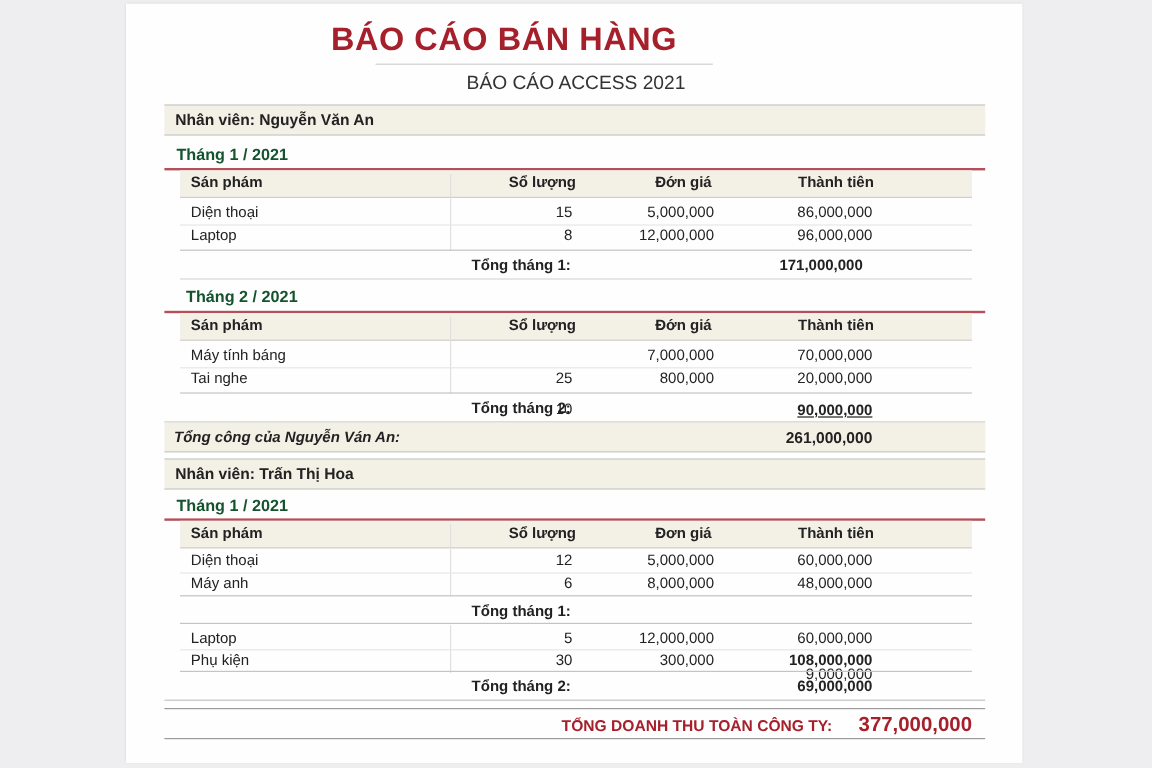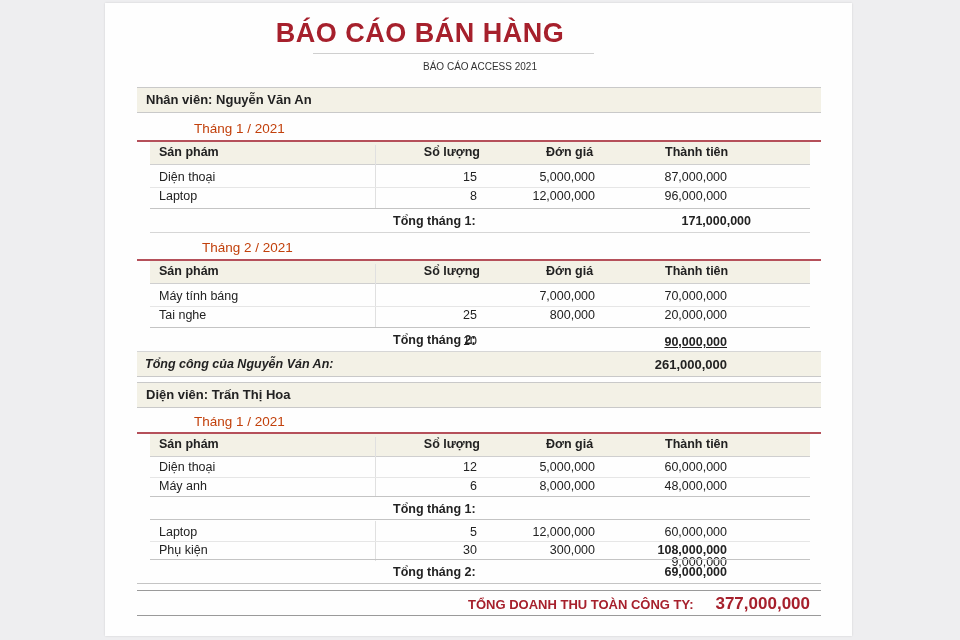--- a/index.html
+++ b/index.html
@@ -1,24 +1,24 @@
 <!DOCTYPE html>
 <html><head>
 <meta charset="utf-8">
 <style>
   html,body{margin:0;padding:0;}
   body{width:960px;height:640px;background:#eeeef0;font-family:"Liberation Sans","DejaVu Sans",sans-serif;position:relative;overflow:hidden;color:#222;}
   .page{position:absolute;left:105px;top:3px;width:747px;height:633px;background:#fefefe;box-shadow:0 0 2px rgba(0,0,0,0.12);}
   .abs{position:absolute;}
   .title{left:0;width:840px;top:18px;text-align:center;font-size:27px;font-weight:bold;color:#a6202c;letter-spacing:0.5px;}
   .title-rule{left:313px;top:53px;width:281px;height:1px;background:#cfcfcf;}
-  .subtitle{left:0;width:960px;top:61px;text-align:center;font-size:10px;color:#333;}
+  .subtitle{left:0;width:960px;top:61px;text-align:center;font-size:16px;color:#333;}
   .emp-band{left:137px;width:684px;height:24px;background:#f3f1e6;border-top:1px solid #c9c9c9;border-bottom:1px solid #c9c9c9;}
   .emp-label{font-weight:bold;font-size:13px;color:#222;}
-  .month{font-weight:normal;font-size:13.5px;color:#c2410c;margin-left:47px;}
+  .month{font-weight:bold;font-size:13.5px;color:#14532d;}
   .month-rule{left:137px;width:684px;height:1.5px;background:#b5505a;}
   .hdr-band{left:150px;width:660px;height:22px;background:#f3f1e6;border-bottom:1px solid #cfcfcf;}
   .hdr{font-weight:bold;font-size:12.5px;color:#222;}
   .vdiv{left:375px;width:1px;background:#e0e0e0;}
   .rowline{left:150px;width:660px;height:1px;background:#e6e6e6;}
   .rowline-strong{left:150px;width:660px;height:1px;background:#c4c4c4;}
   .cell{font-size:12.5px;color:#222;}
   .num{text-align:right;}
   .bold{font-weight:bold;}
   .sum-band{left:137px;width:684px;height:24px;background:#f3f1e6;border-bottom:1px solid #c9c9c9;}
@@ -43,29 +43,29 @@
 <div class="abs hdr-band" style="top:142px;"></div>
 <div class="abs vdiv" style="top:145px;height:64px;"></div>
 <div class="abs hdr" style="left:159px;top:145px;">Sán phám</div>
 <div class="abs hdr num" style="left:380px;width:100px;top:145px;">Sổ lượng</div>
 <div class="abs hdr" style="left:546px;top:145px;">Đớn giá</div>
 <div class="abs hdr" style="left:665px;top:145px;">Thành tiên</div>
 
 <div class="abs cell" style="left:159px;top:170px;">Diện thoại</div>
 <div class="abs cell num" style="left:380px;width:97px;top:170px;">15</div>
 <div class="abs cell num" style="left:495px;width:100px;top:170px;">5,000,000</div>
-<div class="abs cell num" style="left:600px;width:127px;top:170px;">87,000,000</div>
+<div class="abs cell num" style="left:600px;width:127px;top:170px;">86,000,000</div>
 <div class="abs rowline" style="top:187px;"></div>
 <div class="abs cell" style="left:159px;top:189px;">Laptop</div>
 <div class="abs cell num" style="left:380px;width:97px;top:189px;">8</div>
 <div class="abs cell num" style="left:495px;width:100px;top:189px;">12,000,000</div>
 <div class="abs cell num" style="left:600px;width:127px;top:189px;">96,000,000</div>
 <div class="abs rowline-strong" style="top:208px;"></div>
 <div class="abs cell bold" style="left:393px;top:214px;">Tổng tháng 1:</div>
-<div class="abs cell bold num" style="left:624px;width:127px;top:214px;">171,000,000</div>
+<div class="abs cell bold num" style="left:592px;width:127px;top:214px;">171,000,000</div>
 <div class="abs rowline" style="top:232px;background:#d6d6d6;"></div>
 
 <div class="abs month" style="left:155px;top:240px;">Tháng 2 / 2021</div>
 <div class="abs month-rule" style="top:259px;"></div>
 <div class="abs hdr-band" style="top:261px;"></div>
 <div class="abs vdiv" style="top:264px;height:64px;"></div>
 <div class="abs hdr" style="left:159px;top:264px;">Sán phám</div>
 <div class="abs hdr num" style="left:380px;width:100px;top:264px;">Sổ lượng</div>
 <div class="abs hdr" style="left:546px;top:264px;">Đớn giá</div>
 <div class="abs hdr" style="left:665px;top:264px;">Thành tiên</div>
@@ -81,21 +81,21 @@
 <div class="abs cell num" style="left:600px;width:127px;top:308px;">20,000,000</div>
 <div class="abs rowline-strong" style="top:327px;"></div>
 <div class="abs cell bold" style="left:393px;top:333px;">Tổng tháng 2:</div>
 <div class="abs cell bold num" style="left:600px;width:127px;top:335px;text-decoration:underline;">90,000,000</div>
 
 <div class="abs sum-band" style="top:351px;border-top:1px solid #d6d6d6;"></div>
 <div class="abs cell bold" style="left:145px;top:357px;font-style:italic;">Tổng công của Nguyễn Ván An:</div>
 <div class="abs cell bold num" style="left:600px;width:127px;top:357px;font-size:13px;">261,000,000</div>
 
 <div class="abs emp-band" style="top:382px;"></div>
-<div class="abs emp-label" style="left:146px;top:387px;">Diện viên: Trấn Thị Hoa</div>
+<div class="abs emp-label" style="left:146px;top:387px;">Nhân viên: Trấn Thị Hoa</div>
 
 <div class="abs month" style="left:147px;top:414px;">Tháng 1 / 2021</div>
 <div class="abs month-rule" style="top:432px;"></div>
 <div class="abs hdr-band" style="top:434px;"></div>
 <div class="abs vdiv" style="top:437px;height:60px;"></div>
 <div class="abs hdr" style="left:159px;top:437px;">Sán phám</div>
 <div class="abs hdr num" style="left:380px;width:100px;top:437px;">Sổ lượng</div>
 <div class="abs hdr" style="left:546px;top:437px;">Đơn giá</div>
 <div class="abs hdr" style="left:665px;top:437px;">Thành tiên</div>
 

